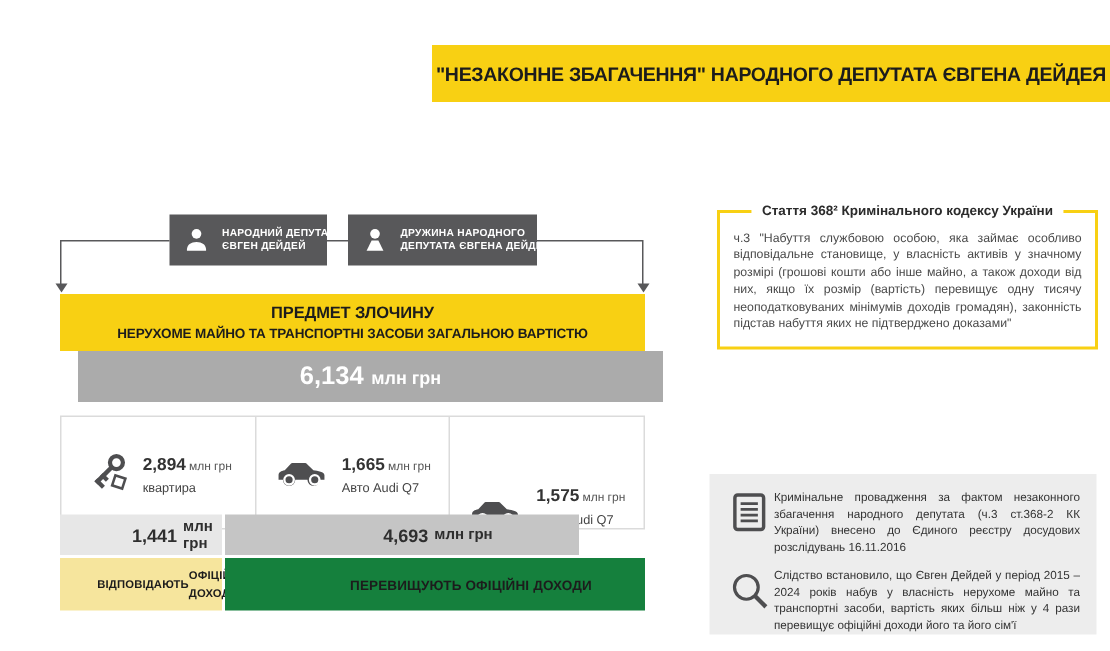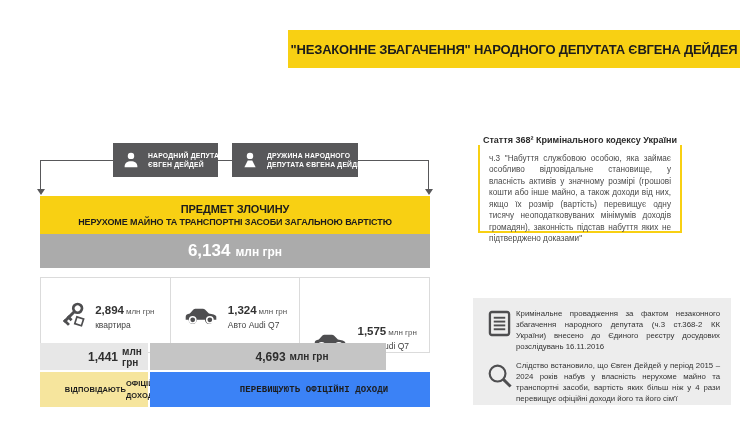--- a/index.html
+++ b/index.html
@@ -37,21 +37,21 @@
                   line-height:1.35; letter-spacing:.2px; text-transform:uppercase; white-space:nowrap; }
   .person1 { left:113px; width:105px; }
   .person2 { left:232px; width:126px; }
 
   
   .predmet { position:absolute; left:40px; top:196px; width:390px; height:38px; background:#F8D013;
              display:flex; flex-direction:column; align-items:center; justify-content:center; }
   .predmet .l1 { font-size:11px; font-weight:bold; color:#1c1c1c; letter-spacing:-0.1px; }
   .predmet .l2 { font-size:9px; font-weight:bold; color:#1c1c1c; margin-top:2px; letter-spacing:-0.1px; }
 
-  .total-band { position:absolute; left:40px; top:234px; width:390px; height:34px; background:#ABABAB;
+  .total-band { position:absolute; left:52px; top:234px; width:390px; height:34px; background:#ABABAB;
                 display:flex; align-items:baseline; justify-content:center; }
   .total-band { line-height:34px; }
   .total-band .val { font-size:17px; font-weight:bold; color:#ffffff; }
   .total-band .unit { font-size:12px; font-weight:bold; color:#ffffff; margin-left:5px; }
 
   
   .assets { position:absolute; left:40px; top:277px; width:390px; height:76px; display:flex;
             border:1px solid #DBDBDB; background:#ffffff; }
   .asset { flex:1 1 0; display:flex; align-items:center; justify-content:center; border-right:1px solid #DBDBDB; }
   .asset:last-child { border-right:none;align-items:flex-end; }
@@ -61,32 +61,32 @@
   .asset .aunit { font-size:8px; color:#555555; margin-left:2px; }
   .asset .albl { font-size:8.5px; color:#444444; }
 
   
   .cmp { position:absolute; display:flex; align-items:center; justify-content:center;padding-left:48px; }
   .cmp-val-legal  { left:40px;  top:343px; width:108px; height:27px; background:#E7E7E7; }
   .cmp-val-excess { left:150px; top:343px; width:236px; height:27px; background:#C5C5C5; }
   .cmp .cv { font-size:12px; font-weight:bold; color:#2e2e2e; }
   .cmp .cu { font-size:10px; font-weight:bold; color:#2e2e2e; margin-left:4px; }
   .cmp-lbl-legal  { left:40px;  top:372px; width:108px; height:35px; background:#F6E59D; flex-direction:row; }
-  .cmp-lbl-excess { left:150px; top:372px; width:280px; height:35px; background:#3b82f6;font-family:Liberation Mono, monospace; }
+  .cmp-lbl-excess { left:150px; top:372px; width:280px; height:35px; background:#15803d; }
   .cmp-lbl-legal span { font-size:7.5px; font-weight:bold; color:#1c1c1c; line-height:1.5; letter-spacing:.1px; }
   .cmp-lbl-excess span { font-size:9px; font-weight:bold; color:#1c1c1c; letter-spacing:.1px; }
 
   
-  .article-box { position:absolute; left:478px; top:140px; width:204px; height:93px; border:2px solid #F8D013; }
+  .article-box { position:absolute; left:478px; top:140px; width:254px; height:93px; border:2px solid #F8D013; }
   .article-title { position:absolute; top:-7px; left:50%; transform:translateX(-50%);
                    background:#ffffff; padding:0 7px; font-size:9px; font-weight:bold; color:#2b2b2b; white-space:nowrap; }
   .article-body { padding:11px 9px 6px 9px; font-size:8.2px; line-height:1.4; color:#4a4a4a; text-align:justify; }
 
   
-  .facts { position:absolute; left:473px; top:298px; width:258px; height:107px; background:#EDEDED; padding:10px 11px 8px 9px; }
+  .facts { position:absolute; left:473px; top:316px; width:258px; height:107px; background:#EDEDED; padding:10px 11px 8px 9px; }
   .fact { display:flex; margin-bottom:8px; }
   .fact .ficon { flex:0 0 34px; display:flex; justify-content:center; padding-top:2px; }
   .fact .ftxt { font-size:7.8px; line-height:1.42; color:#333333; text-align:justify; }
 </style>
 </head>
 <body>
 
 <div class="page">
 
 
@@ -150,21 +150,21 @@
         <div class="albl">квартира</div>
       </div>
     </div>
     <div class="asset">
       <svg class="aicon" width="36" height="22" viewBox="0 0 40 24">
         <path d="M3 14c0-2 1.8-3.1 4.6-3.6l4-4.4c.6-.6 1.3-1 2.1-1h8.4c.9 0 1.7.3 2.3 1l4.4 4.4c3.2.5 8.2 1.2 8.2 3.6v3.4h-3.4a4.6 4.6 0 0 1-9.2 0H15.4a4.6 4.6 0 0 1-9.2 0H3z" fill="#4e4e50"></path>
         <circle cx="10.8" cy="17.4" r="3.5" fill="#4e4e50" stroke="#ffffff" stroke-width="1.7"></circle>
         <circle cx="29.8" cy="17.4" r="3.5" fill="#4e4e50" stroke="#ffffff" stroke-width="1.7"></circle>
       </svg>
       <div class="atxt">
-        <div><span class="aval">1,324</span><span class="aunit">млн грн</span></div>
+        <div><span class="aval">1,665</span><span class="aunit">млн грн</span></div>
         <div class="albl">Авто Audi Q7</div>
       </div>
     </div>
     <div class="asset">
       <svg class="aicon" width="36" height="22" viewBox="0 0 40 24">
         <path d="M3 14c0-2 1.8-3.1 4.6-3.6l4-4.4c.6-.6 1.3-1 2.1-1h8.4c.9 0 1.7.3 2.3 1l4.4 4.4c3.2.5 8.2 1.2 8.2 3.6v3.4h-3.4a4.6 4.6 0 0 1-9.2 0H15.4a4.6 4.6 0 0 1-9.2 0H3z" fill="#4e4e50"></path>
         <circle cx="10.8" cy="17.4" r="3.5" fill="#4e4e50" stroke="#ffffff" stroke-width="1.7"></circle>
         <circle cx="29.8" cy="17.4" r="3.5" fill="#4e4e50" stroke="#ffffff" stroke-width="1.7"></circle>
       </svg>
       <div class="atxt">

